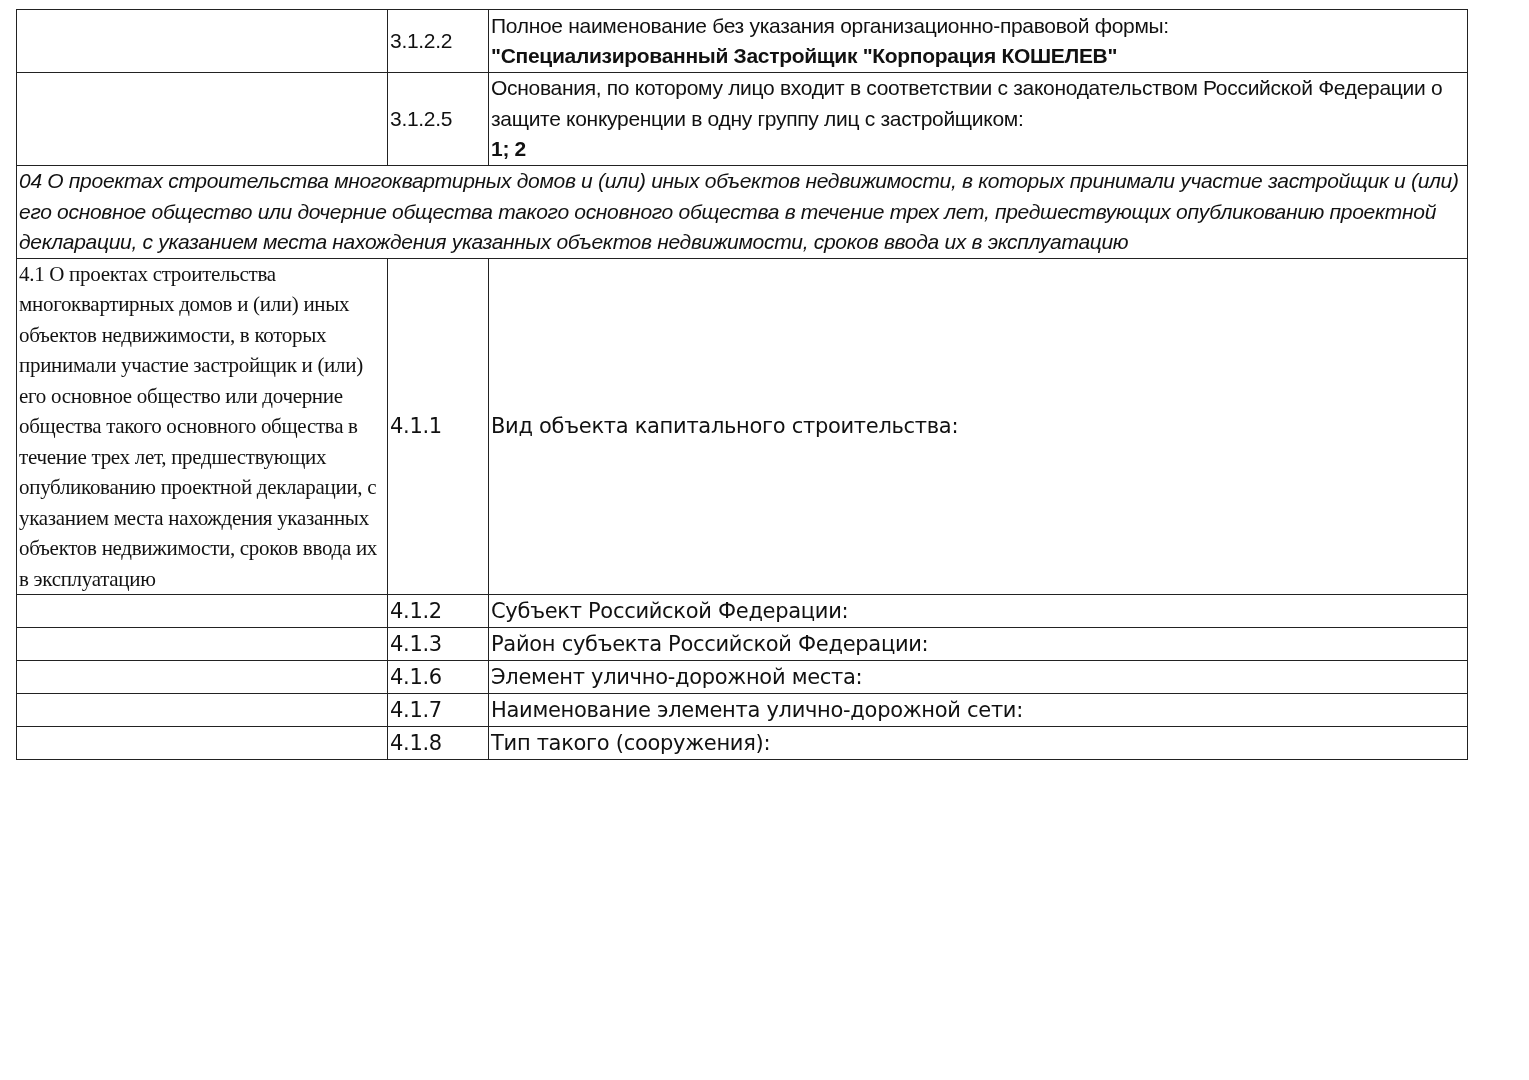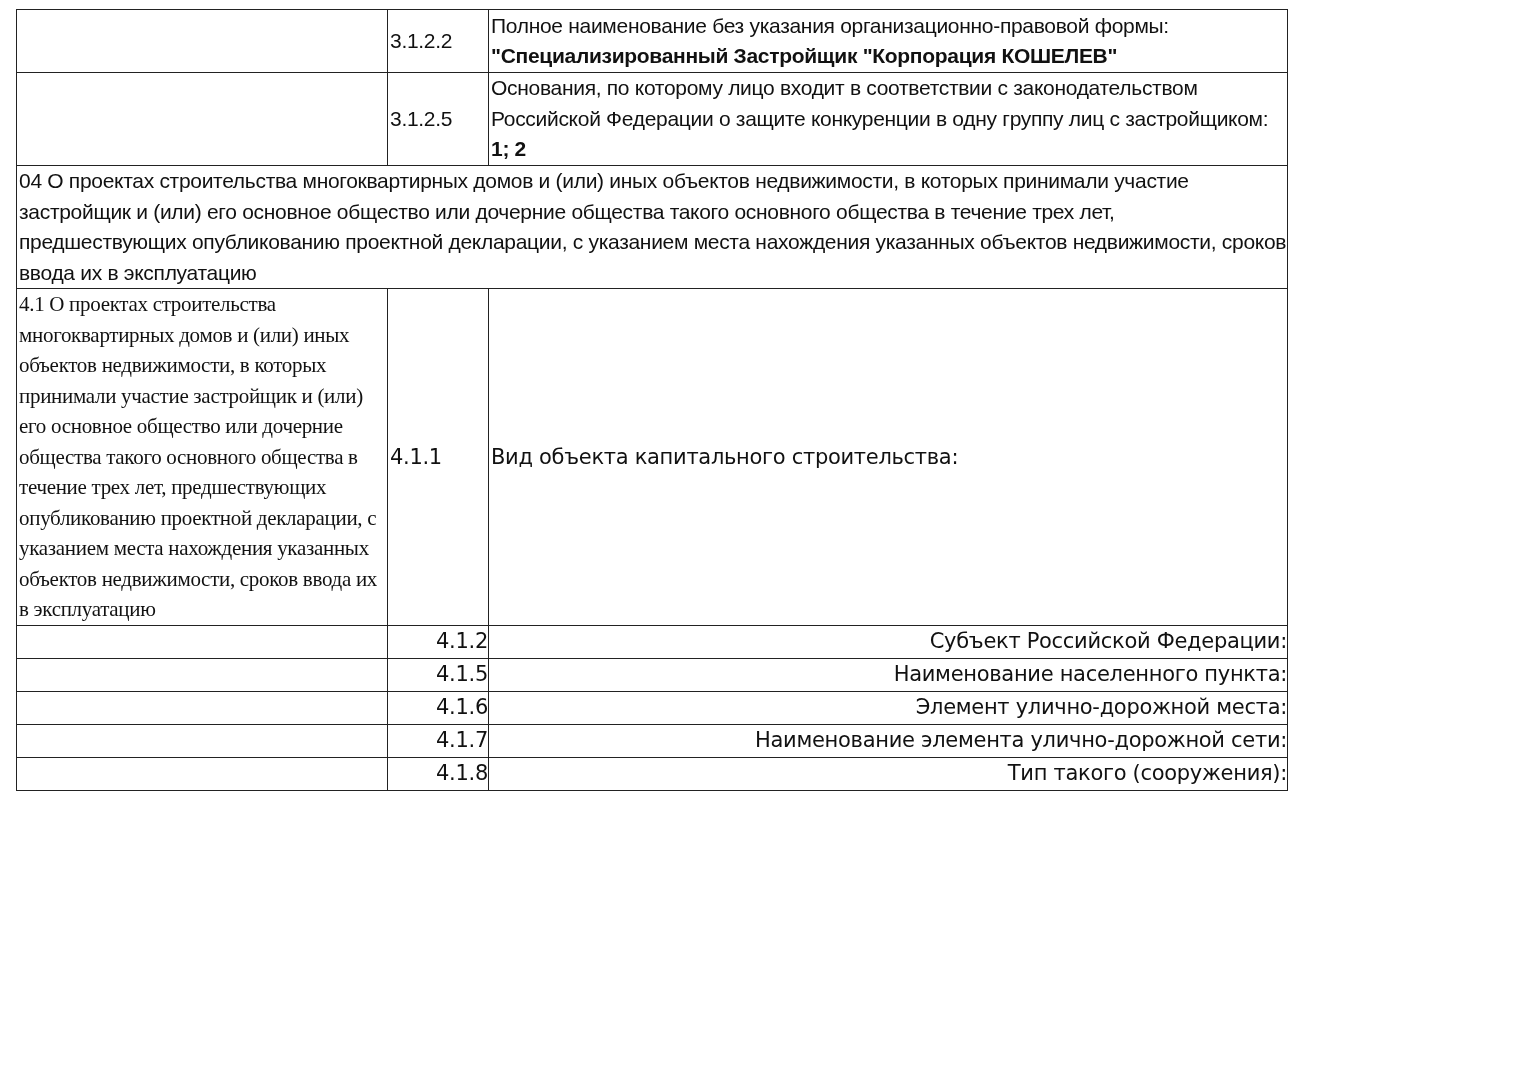--- a/index.html
+++ b/index.html
@@ -1,30 +1,30 @@
 <!DOCTYPE html>
 <html><head>
 <meta charset="utf-8">
 <style>
   html, body { margin: 0; padding: 0; background: #ffffff; }
   body { width: 1529px; height: 1080px; overflow: hidden; position: relative;
          font-family: "DejaVu Sans", "Liberation Sans", sans-serif; color: #111; }
-  table.doc { position: absolute; left: 16px; top: 9px; width: 1272px;
+  table.doc { position: absolute; left: 16px; top: 9px; width: 1452px;
               border-collapse: collapse; table-layout: fixed; }
   table.doc td { border: 1.5px solid #222; vertical-align: middle; padding: 0 0 0 2px;
                  font-size: 21px; line-height: 30.5px; letter-spacing: -0.3px; }
   .c1 { width: 371px; }
   .c2 { width: 101px; }
   .bold { font-weight: bold; display: block; }
   .condensed { font-family: "Liberation Sans", sans-serif; font-size: 22px; letter-spacing: -0.2px; }
-  td.full { padding-left: 2px; }
+  td.full { padding-left: 2px; font-style: italic; }
   td.left41 { vertical-align: middle; font-family: Liberation Serif, serif; }
   .r2 td { height: 62px; }
   .r3 td { height: 92px; }
-  .small td { height: 32px; text-align: right; }
+  .small td { height: 32px; }
 </style>
 </head>
 <body>
 
 <table class="doc">
   <colgroup>
     <col class="c1">
       <col class="c2">
       <col>
   </colgroup>
@@ -60,22 +60,22 @@
     <td>Вид объекта капитального строительства:</td>
   </tr>
 
   <tr class="small">
     <td></td>
     <td>4.1.2</td>
     <td>Субъект Российской Федерации:</td>
   </tr>
   <tr class="small">
     <td></td>
-    <td>4.1.5</td>
-    <td>Наименование населенного пункта:</td>
+    <td>4.1.3</td>
+    <td>Район субъекта Российской Федерации:</td>
   </tr>
   <tr class="small">
     <td></td>
     <td>4.1.6</td>
     <td>Элемент улично-дорожной места:</td>
   </tr>
   <tr class="small">
     <td></td>
     <td>4.1.7</td>
     <td>Наименование элемента улично-дорожной сети:</td>

